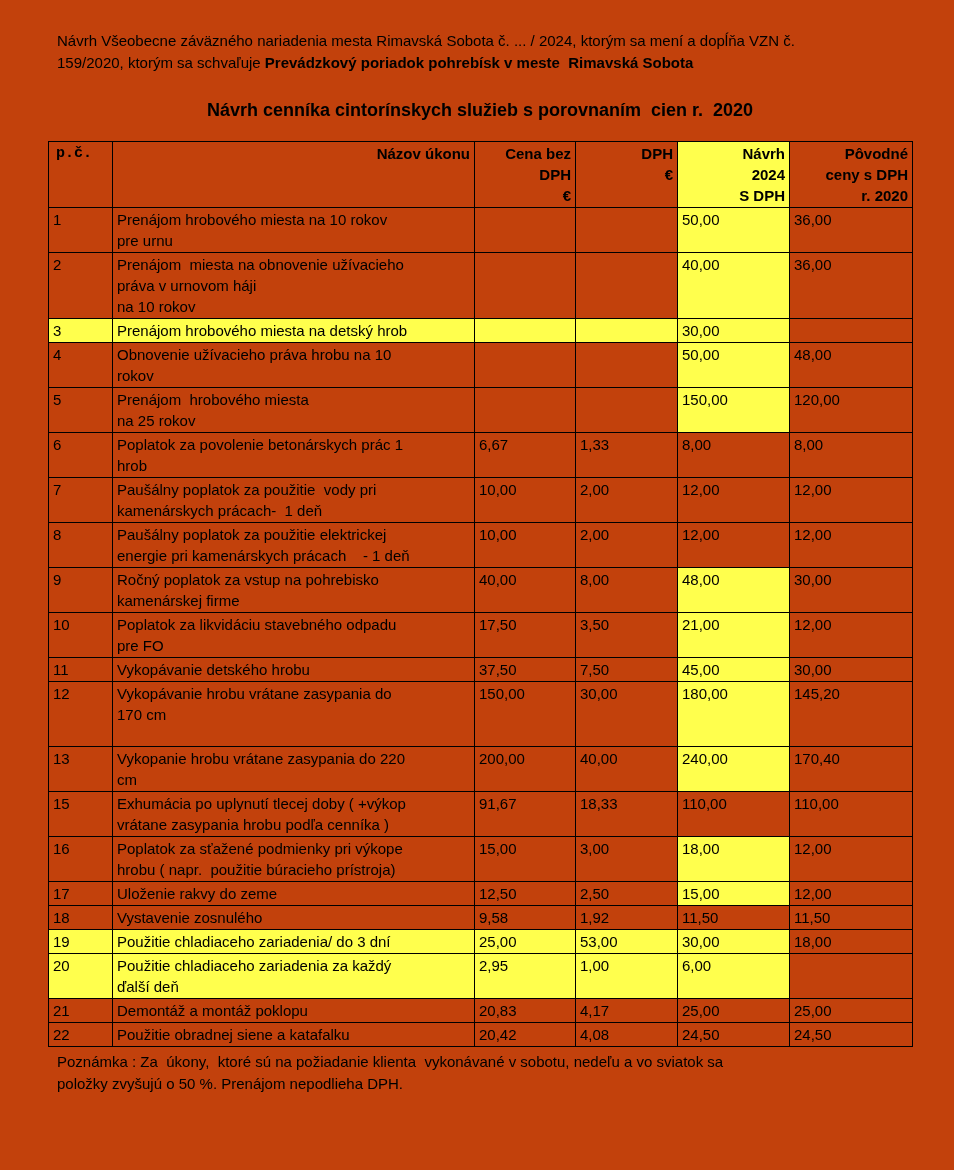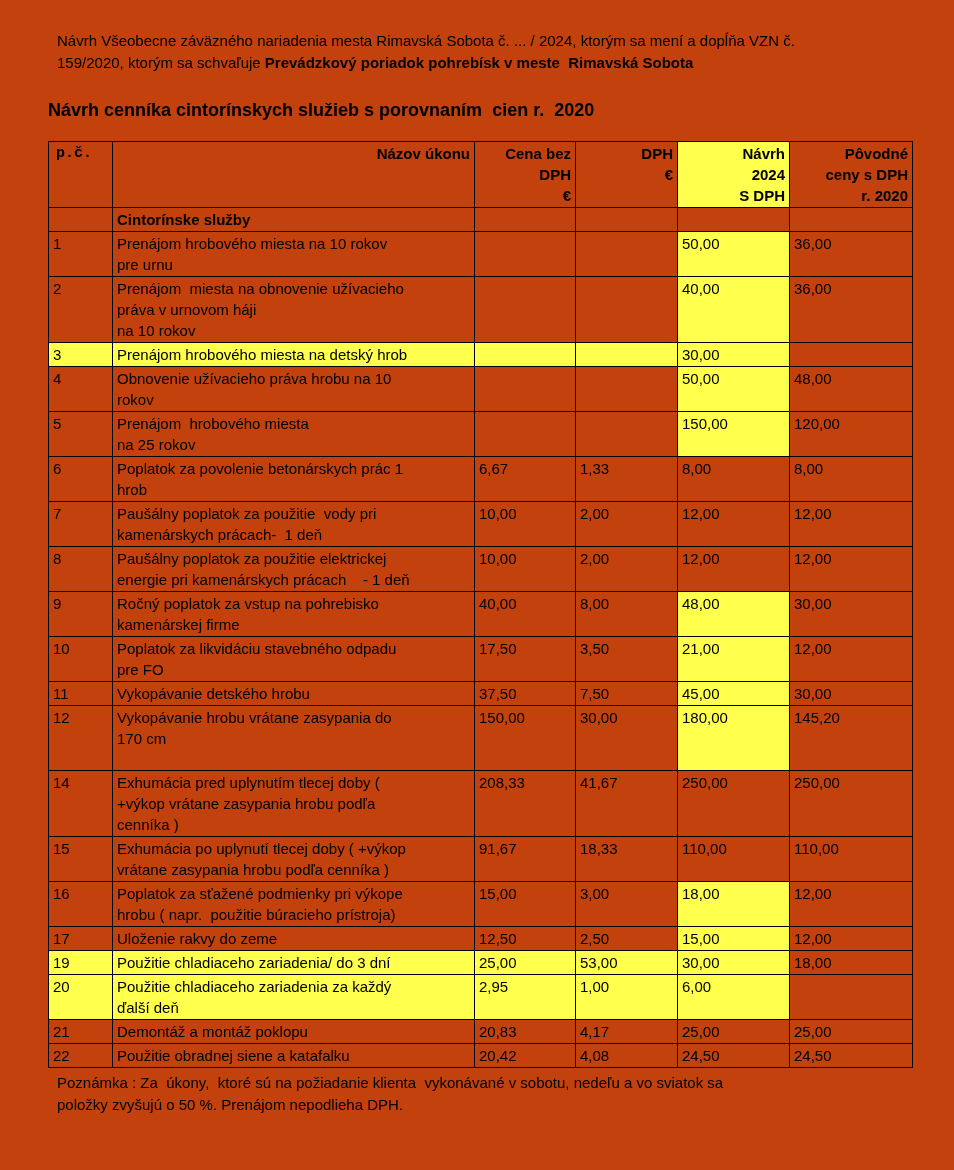--- a/index.html
+++ b/index.html
@@ -21,20 +21,21 @@
     margin: 0 0 0 9px;
     font-size: 15px;
     line-height: 22px;
     white-space: pre-wrap;
   }
   .intro b { font-weight: bold; }
   .doc-title {
     margin: 26px 0 20px 0;
     font-size: 18px;
     font-weight: bold;
+    text-align: center;
     white-space: pre-wrap;
   }
   table.price-table {
     border-collapse: collapse;
     width: 864px;
     table-layout: fixed;
   }
   .price-table th, .price-table td {
     border: 1.5px solid #000000;
     vertical-align: top;
@@ -99,28 +100,20 @@
 €</th>
         <th class="hl">Návrh
 2024
 S DPH</th>
         <th>Pôvodné
 ceny s DPH
 r. 2020</th>
       </tr>
     </thead>
     <tbody id="tbody">
-      <tr>
-        <td class="c-num"></td>
-        <td class="c-name section-label">Cintorínske služby</td>
-        <td class="c-val"></td>
-        <td class="c-val"></td>
-        <td class="c-val"></td>
-        <td class="c-val"></td>
-      </tr>
     <tr>
     <td class="c-num">1</td>
     <td class="c-name">Prenájom hrobového miesta na 10 rokov
 pre urnu</td>
     <td class="c-val"></td>
     <td class="c-val"></td>
     <td class="c-val hl">50,00</td>
     <td class="c-val">36,00</td>
   </tr>
         <tr>
@@ -215,28 +208,27 @@
         <tr class="tall">
     <td class="c-num">12</td>
     <td class="c-name">Vykopávanie hrobu vrátane zasypania do
 170 cm</td>
     <td class="c-val">150,00</td>
     <td class="c-val">30,00</td>
     <td class="c-val hl">180,00</td>
     <td class="c-val">145,20</td>
   </tr>
         <tr>
-    <td class="c-num">14</td>
-    <td class="c-name">Exhumácia pred uplynutím tlecej doby (
-+výkop vrátane zasypania hrobu podľa
-cenníka )</td>
-    <td class="c-val">208,33</td>
-    <td class="c-val">41,67</td>
-    <td class="c-val">250,00</td>
-    <td class="c-val">250,00</td>
+    <td class="c-num">13</td>
+    <td class="c-name">Vykopanie hrobu vrátane zasypania do 220
+cm</td>
+    <td class="c-val">200,00</td>
+    <td class="c-val">40,00</td>
+    <td class="c-val hl">240,00</td>
+    <td class="c-val">170,40</td>
   </tr>
         <tr>
     <td class="c-num">15</td>
     <td class="c-name">Exhumácia po uplynutí tlecej doby ( +výkop
 vrátane zasypania hrobu podľa cenníka )</td>
     <td class="c-val">91,67</td>
     <td class="c-val">18,33</td>
     <td class="c-val">110,00</td>
     <td class="c-val">110,00</td>
   </tr>
@@ -251,20 +243,28 @@
   </tr>
         <tr>
     <td class="c-num">17</td>
     <td class="c-name">Uloženie rakvy do zeme</td>
     <td class="c-val">12,50</td>
     <td class="c-val">2,50</td>
     <td class="c-val hl">15,00</td>
     <td class="c-val">12,00</td>
   </tr>
         <tr>
+    <td class="c-num">18</td>
+    <td class="c-name">Vystavenie zosnulého</td>
+    <td class="c-val">9,58</td>
+    <td class="c-val">1,92</td>
+    <td class="c-val">11,50</td>
+    <td class="c-val">11,50</td>
+  </tr>
+        <tr>
     <td class="c-num hl">19</td>
     <td class="c-name hl">Použitie chladiaceho zariadenia/ do 3 dní</td>
     <td class="c-val hl">25,00</td>
     <td class="c-val hl">53,00</td>
     <td class="c-val hl">30,00</td>
     <td class="c-val">18,00</td>
   </tr>
         <tr>
     <td class="c-num hl">20</td>
     <td class="c-name hl">Použitie chladiaceho zariadenia za každý

